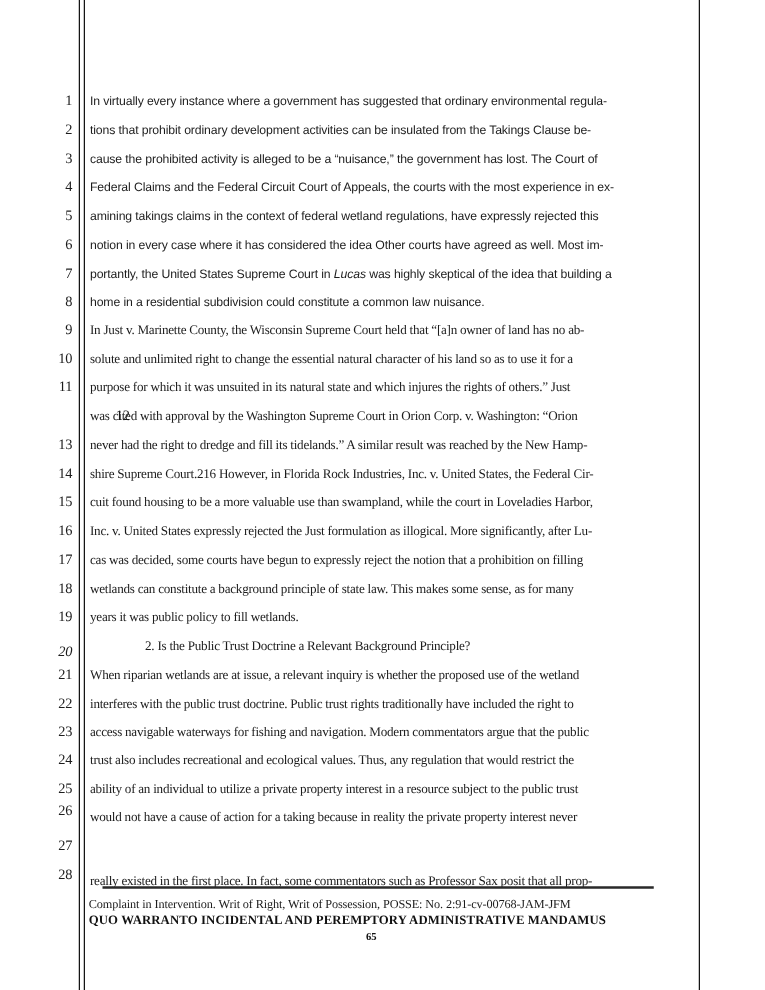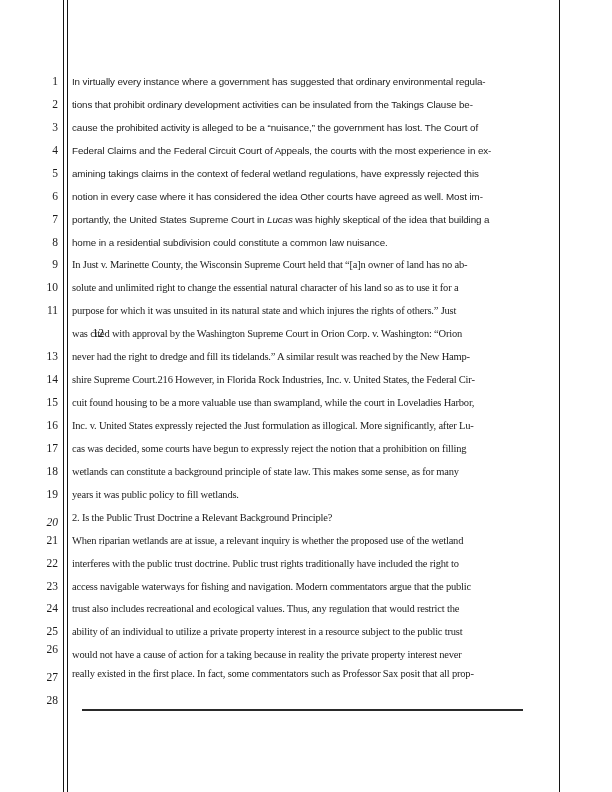--- a/index.html
+++ b/index.html
@@ -95,26 +95,31 @@
       <div class="bline serif" style="top: 281.4px;"><span>solute and unlimited right to change the essential natural character of his land so as to use it for a</span></div>
       <div class="bline serif" style="top: 304.3px;"><span>purpose for which it was unsuited in its natural state and which injures the rights of others.” Just</span></div>
       <div class="bline serif" style="top: 350.2px;"><span>never had the right to dredge and fill its tidelands.” A similar result was reached by the New Hamp-</span></div>
       <div class="bline serif" style="top: 327.2px;"><span>was cited with approval by the Washington Supreme Court in Orion Corp. v. Washington: “Orion</span></div>
       <div class="bline serif" style="top: 373.1px;"><span>shire Supreme Court.216 However, in Florida Rock Industries, Inc. v. United States, the Federal Cir-</span></div>
       <div class="bline serif" style="top: 396px;"><span>cuit found housing to be a more valuable use than swampland, while the court in Loveladies Harbor,</span></div>
       <div class="bline serif" style="top: 418.9px;"><span>Inc. v. United States expressly rejected the Just formulation as illogical. More significantly, after Lu-</span></div>
       <div class="bline serif" style="top: 441.9px;"><span>cas was decided, some courts have begun to expressly reject the notion that a prohibition on filling</span></div>
       <div class="bline serif" style="top: 487.7px;"><span>years it was public policy to fill wetlands.</span></div>
       <div class="bline serif" style="top: 464.8px;"><span>wetlands can constitute a background principle of state law. This makes some sense, as for many</span></div>
-      <div class="bline serif" style="top: 510.7px;"><span>2.  Is the Public Trust Doctrine a Relevant Background Principle?</span></div>
+      <div class="bline serif" style="top: 510.7px; margin-left: 44px;"><span>2.  Is the Public Trust Doctrine a Relevant Background Principle?</span></div>
       <div class="bline serif" style="top: 533.6px;"><span>When riparian wetlands are at issue, a relevant inquiry is whether the proposed use of the wetland</span></div>
       <div class="bline serif" style="top: 556.5px;"><span>interferes with the public trust doctrine. Public trust rights traditionally have included the right to</span></div>
       <div class="bline serif" style="top: 579.5px;"><span>access navigable waterways for fishing and navigation. Modern commentators argue that the public</span></div>
       <div class="bline serif" style="top: 602.4px;"><span>trust also includes recreational and ecological values. Thus, any regulation that would restrict the</span></div>
       <div class="bline serif" style="top: 625.3px;"><span>ability of an individual to utilize a private property interest in a resource subject to the public trust</span></div>
       <div class="bline serif" style="top: 648.3px;"><span>would not have a cause of action for a taking because in reality the private property interest never</span></div>
-      <div class="bline serif" style="top: 667px; text-align: center;"><span>really existed in the first place. In fact, some commentators such as Professor Sax posit that all prop-</span></div>
+      <div class="bline serif" style="top: 699px; text-align: center;"><span>really existed in the first place. In fact, some commentators such as Professor Sax posit that all prop-</span></div>
       <div class="bline serif" style="top: 694.1px;"></div>
     </div>
 
   <div class="hrule"></div>
 
+  <div class="footer">
+    <div class="footer-caption">Complaint in Intervention. Writ of Right, Writ of Possession, POSSE: No. 2:91-cv-00768-JAM-JFM</div>
+    <div class="footer-title">QUO WARRANTO INCIDENTAL AND PEREMPTORY ADMINISTRATIVE MANDAMUS</div>
+    <div class="footer-pageno">65</div>
+  </div>
 </div>
 
 </body></html>

